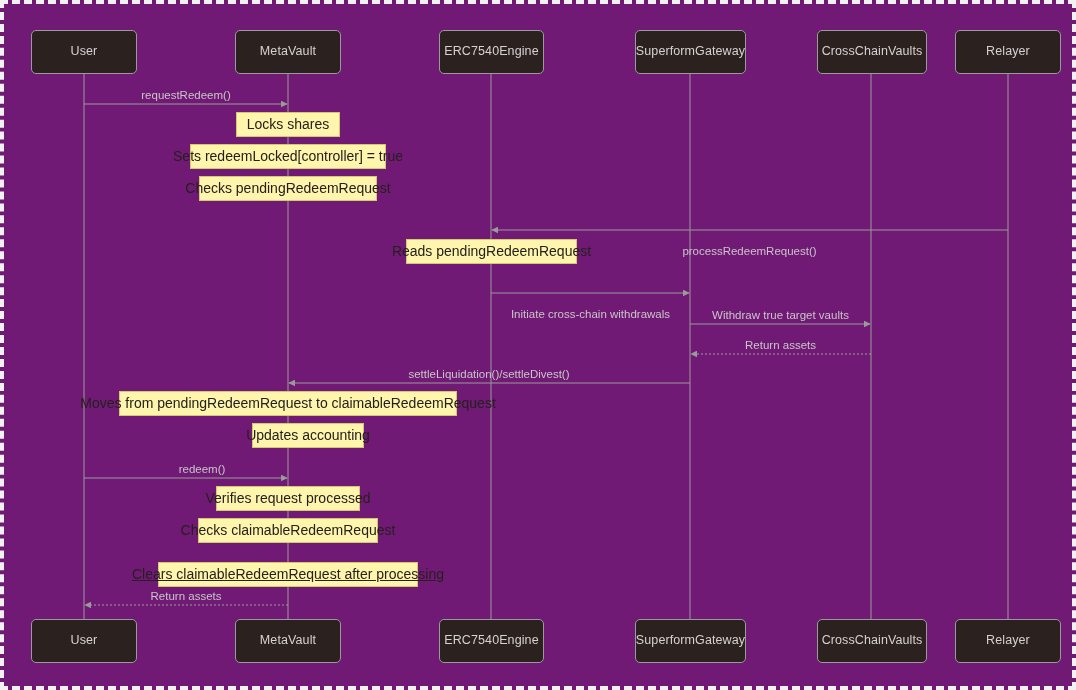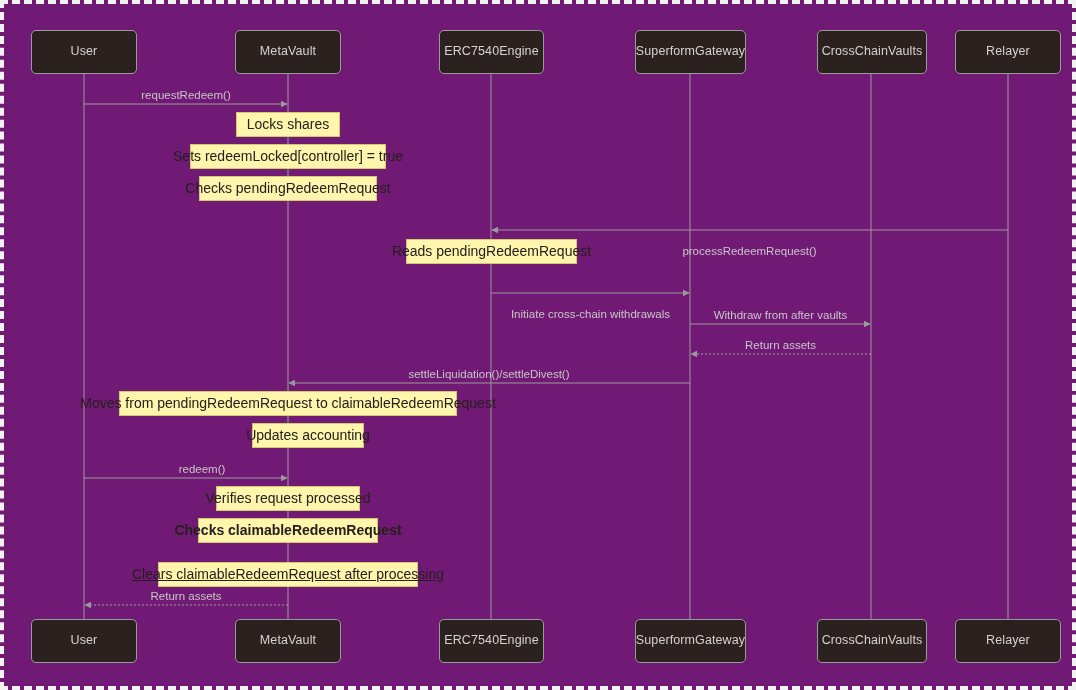--- a/index.html
+++ b/index.html
@@ -158,31 +158,31 @@
       </div>
       <div class="note-box" style="left: 115px; top: 387px; width: 338px; height: 25px;">
         <span>Moves from pendingRedeemRequest to claimableRedeemRequest</span>
       </div>
       <div class="note-box" style="left: 228px; top: 419px; width: 112px; height: 25px; margin-left: 20px;">
         <span>Updates accounting</span>
       </div>
       <div class="note-box" style="left: 212px; top: 482px; width: 144px; height: 25px;">
         <span>Verifies request processed</span>
       </div>
-      <div class="note-box" style="left: 194px; top: 514px; width: 180px; height: 25px; font-weight: bold;">
+      <div class="note-box" style="left: 194px; top: 514px; width: 180px; height: 25px;">
         <span>Checks claimableRedeemRequest</span>
       </div>
       <div class="note-box" style="left: 154px; top: 558px; width: 260px; height: 25px; text-decoration: underline;">
         <span>Clears claimableRedeemRequest after processing</span>
       </div>
     </div>
   <div id="labels-layer">
       <div class="msg-label" style="left: 182px; top: 86px;">requestRedeem()</div>
       <div class="msg-label" style="left: 745.5px; top: 212px; margin-top: 30px;">processRedeemRequest()</div>
       <div class="msg-label" style="left: 586.5px; top: 275px; margin-top: 30px;">Initiate cross-chain withdrawals</div>
-      <div class="msg-label" style="left: 776.5px; top: 306px;">Withdraw from after vaults</div>
+      <div class="msg-label" style="left: 776.5px; top: 306px;">Withdraw true target vaults</div>
       <div class="msg-label" style="left: 776.5px; top: 336px;">Return assets</div>
       <div class="msg-label" style="left: 485px; top: 365px;">settleLiquidation()/settleDivest()</div>
       <div class="msg-label" style="left: 182px; top: 460px; padding-left: 32px;">redeem()</div>
       <div class="msg-label" style="left: 182px; top: 587px;">Return assets</div>
     </div>
 
 </div>
 
 </body></html>

